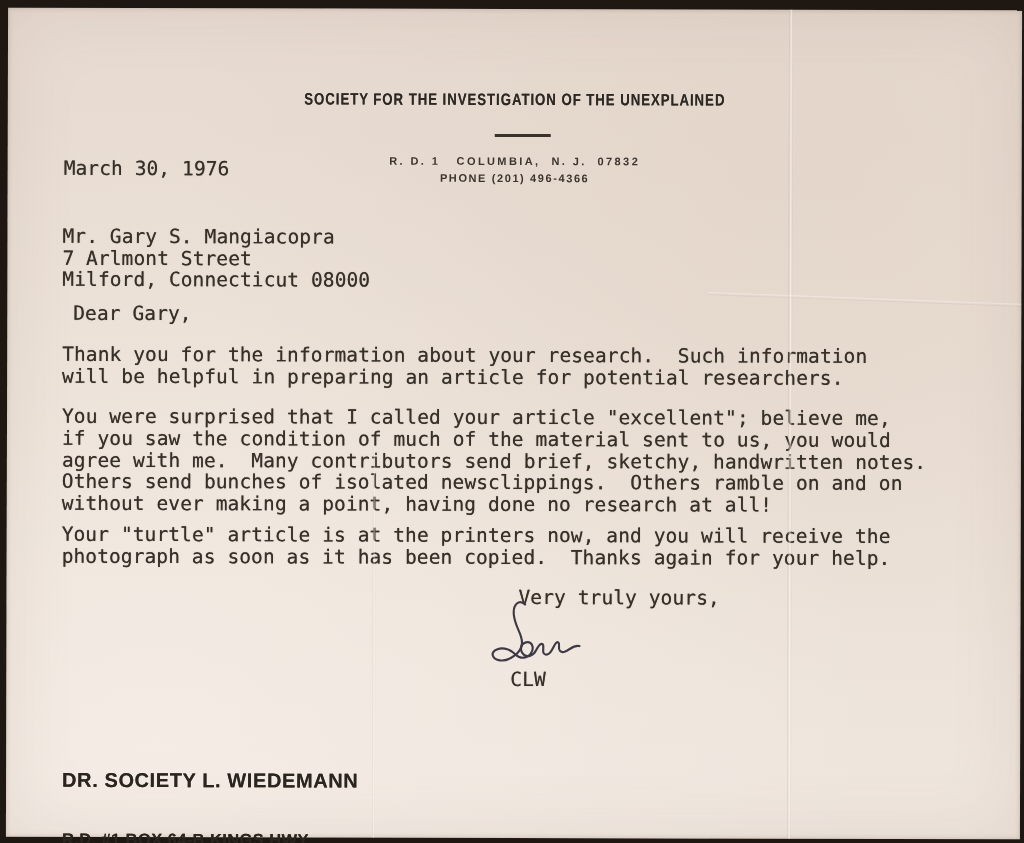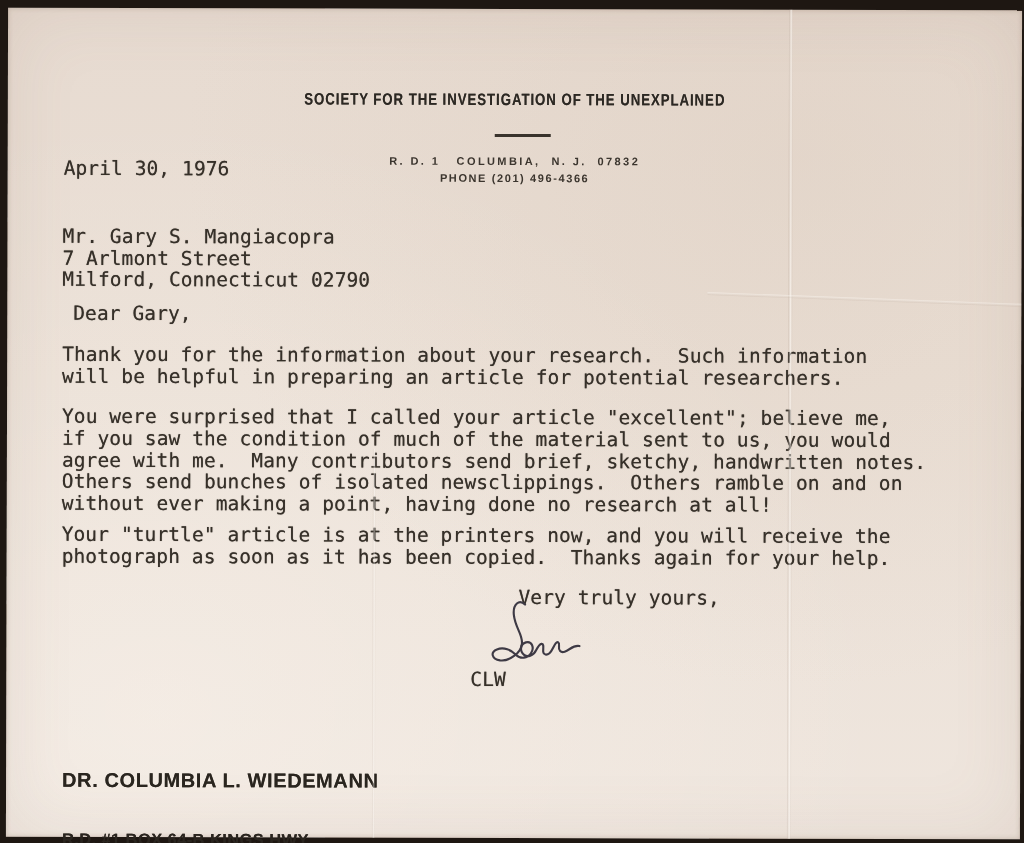--- a/index.html
+++ b/index.html
@@ -80,21 +80,21 @@
   .lh-address { top: 146px; letter-spacing: 2.4px; }
   .lh-phone   { top: 163px; letter-spacing: 1.6px; }
 
   .date       { left: 56px;  top: 150px; }
   .recipient  { left: 55px;  top: 218px; line-height: 21.5px; }
   .salutation { left: 66px;  top: 295px; }
   .para-1     { left: 55px;  top: 336px; }
   .para-2     { left: 55px;  top: 398px; }
   .para-3     { left: 55px;  top: 516px; }
   .closing    { left: 512px; top: 578px; }
-  .initials   { left: 464px; top: 660px; }
+  .initials   { left: 504px; top: 660px; }
 
   .signature {
     position: absolute;
     left: 470px; top: 588px;
     width: 112px; height: 78px;
   }
   .signature svg { width: 100%; height: 100%; }
 
   .stamp {
     position: absolute;
@@ -110,24 +110,24 @@
 </head>
 <body>
 
 <div class="paper">
 
   <div class="lh-title">SOCIETY FOR THE INVESTIGATION OF THE UNEXPLAINED</div>
   <div class="lh-rule"></div>
   <div class="lh-address">R. D. 1   COLUMBIA,  N. J.  07832</div>
   <div class="lh-phone">PHONE (201) 496-4366</div>
 
-  <div class="mono date">April 30, 1976</div>
+  <div class="mono date">March 30, 1976</div>
   <div class="mono recipient">Mr. Gary S. Mangiacopra
 7 Arlmont Street
-Milford, Connecticut 02790</div>
+Milford, Connecticut 08000</div>
   <div class="mono salutation">Dear Gary,</div>
 
   <div class="mono para-1">Thank you for the information about your research.  Such information
 will be helpful in preparing an article for potential researchers.</div>
   <div class="mono para-2">You were surprised that I called your article "excellent"; believe me,
 if you saw the condition of much of the material sent to us, you would
 agree with me.  Many contributors send brief, sketchy, handwritten notes.
 Others send bunches of isolated newsclippings.  Others ramble on and on
 without ever making a point, having done no research at all!</div>
   <div class="mono para-3">Your "turtle" article is at the printers now, and you will receive the
@@ -140,21 +140,21 @@
       <g stroke="#3e3a45" stroke-width="2.1" stroke-linecap="round" stroke-linejoin="round" transform="rotate(-6 55 38)">
         <path d="M51 6 C46 0 39 4 39 15 C39 28 46 35 44 44 C42 53 30 60 21 58 C13 56 12 49 19 47 C26 45 33 49 37 54"></path>
         <path d="M37 54 C41 59 48 59 52 54 C56 49 54 42 48 43 C42 44 41 51 45 55 C48 58 54 57 57 52 C59 49 61 46 63 46 C66 46 64 51 64 54 C64 57 67 58 70 56 C73 54 75 49 77 47 C79 45 81 46 80 50 C79 54 81 57 85 56 C90 55 94 50 100 52"></path>
       </g>
     </svg>
   </div>
 
   <div class="mono initials">CLW</div>
 
   <div class="stamp">
-    <div class="stamp-line1">DR. COLUMBIA L. WIEDEMANN</div>
+    <div class="stamp-line1">DR. SOCIETY L. WIEDEMANN</div>
     <div class="stamp-line2">R.D. #1 BOX 64-B KINGS HWY.</div>
     
   </div>
 
   <div class="crease crease-v1"></div>
   <div class="crease crease-v2"></div>
   <div class="crease crease-h1"></div>
 
 </div>
 

